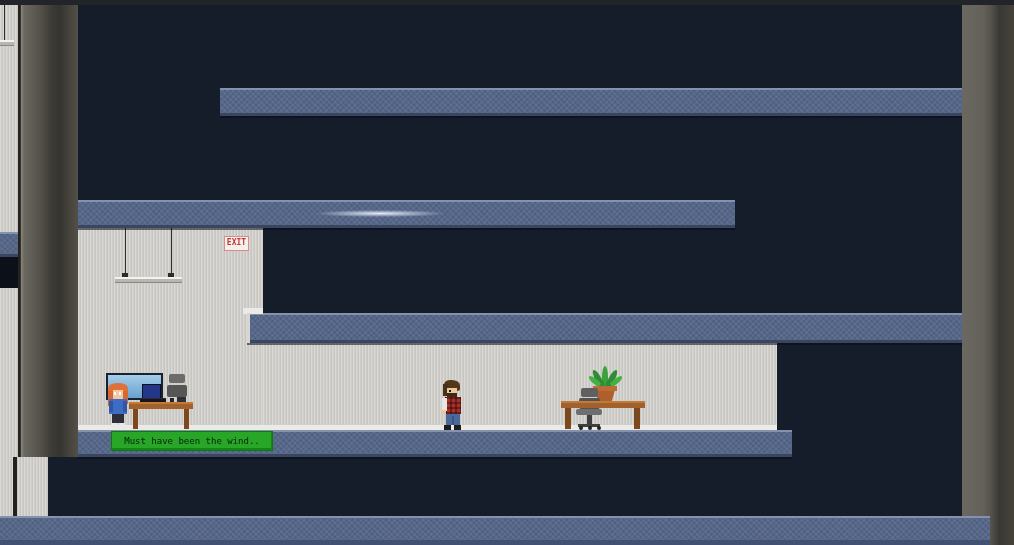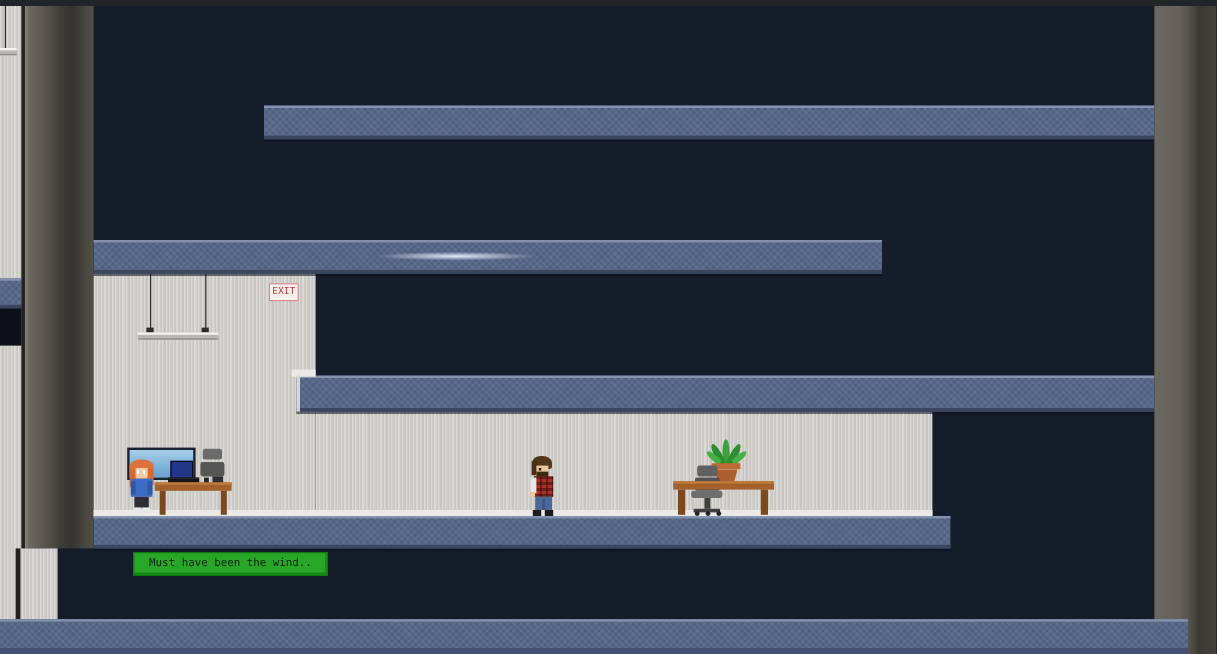--- a/index.html
+++ b/index.html
@@ -30,21 +30,21 @@
   .wall-right{
     position:absolute;
     background:linear-gradient(90deg,#6b6860 0%,#63615a 40%,#55534c 55%,#3a3833 72%,#454339 100%);
   }
   .wood{background:#a2602c;border-top:2px solid #c07a3a;box-sizing:border-box;}
   .wood-leg{background:#7c491f;}
   .chair{background:#5a5a5a;border-radius:2px;}
   
   .exit{
     box-sizing:border-box;background:#f4f0ec;border:1px solid #d98b8b;
-    color:#c23b3b;font-size:8px;font-weight:normal;text-align:center;line-height:12px;
+    color:#c23b3b;font-size:8px;font-weight:bold;text-align:center;line-height:12px;
     letter-spacing:0px;
   }
   .bubble{
     box-sizing:border-box;background:#28a628;border:1px solid #0e7a0e;
     box-shadow:inset -1px -2px 0 #148614;
     color:#07230a;font-size:9px;line-height:18px;text-align:center;
     white-space:nowrap;overflow:hidden;
   }
   .wire{background:#2c2c2a;width:1px;}
   .lampbar{background:#b8b6b0;border-top:2px solid #f4f2ee;border-bottom:1px solid #8a8880;box-sizing:border-box;}
@@ -153,15 +153,15 @@
   <div class="abs" style="left:587px;top:415px;width:5px;height:9px;background:#3f3f3f;"></div>
   <div class="abs" style="left:578px;top:424px;width:22px;height:3px;background:#3f3f3f;"></div>
   <div class="abs" style="left:579px;top:426px;width:4px;height:4px;background:#222;border-radius:50%;"></div>
   <div class="abs" style="left:588px;top:426px;width:4px;height:4px;background:#222;border-radius:50%;"></div>
   <div class="abs" style="left:597px;top:426px;width:4px;height:4px;background:#222;border-radius:50%;"></div>
 
   <div class="wood abs" style="left:561px;top:401px;width:84px;height:7px;"></div>
   <div class="wood-leg abs" style="left:565px;top:408px;width:6px;height:21px;"></div>
   <div class="wood-leg abs" style="left:634px;top:408px;width:6px;height:21px;"></div>
 
-  <div class="bubble abs" style="left:111px;top:431px;width:162px;height:20px;margin-top:29px;">Must have been the wind..</div>
+  <div class="bubble abs" style="left:111px;top:431px;width:162px;height:20px;">Must have been the wind..</div>
 
 </div>
 
 </body></html>

